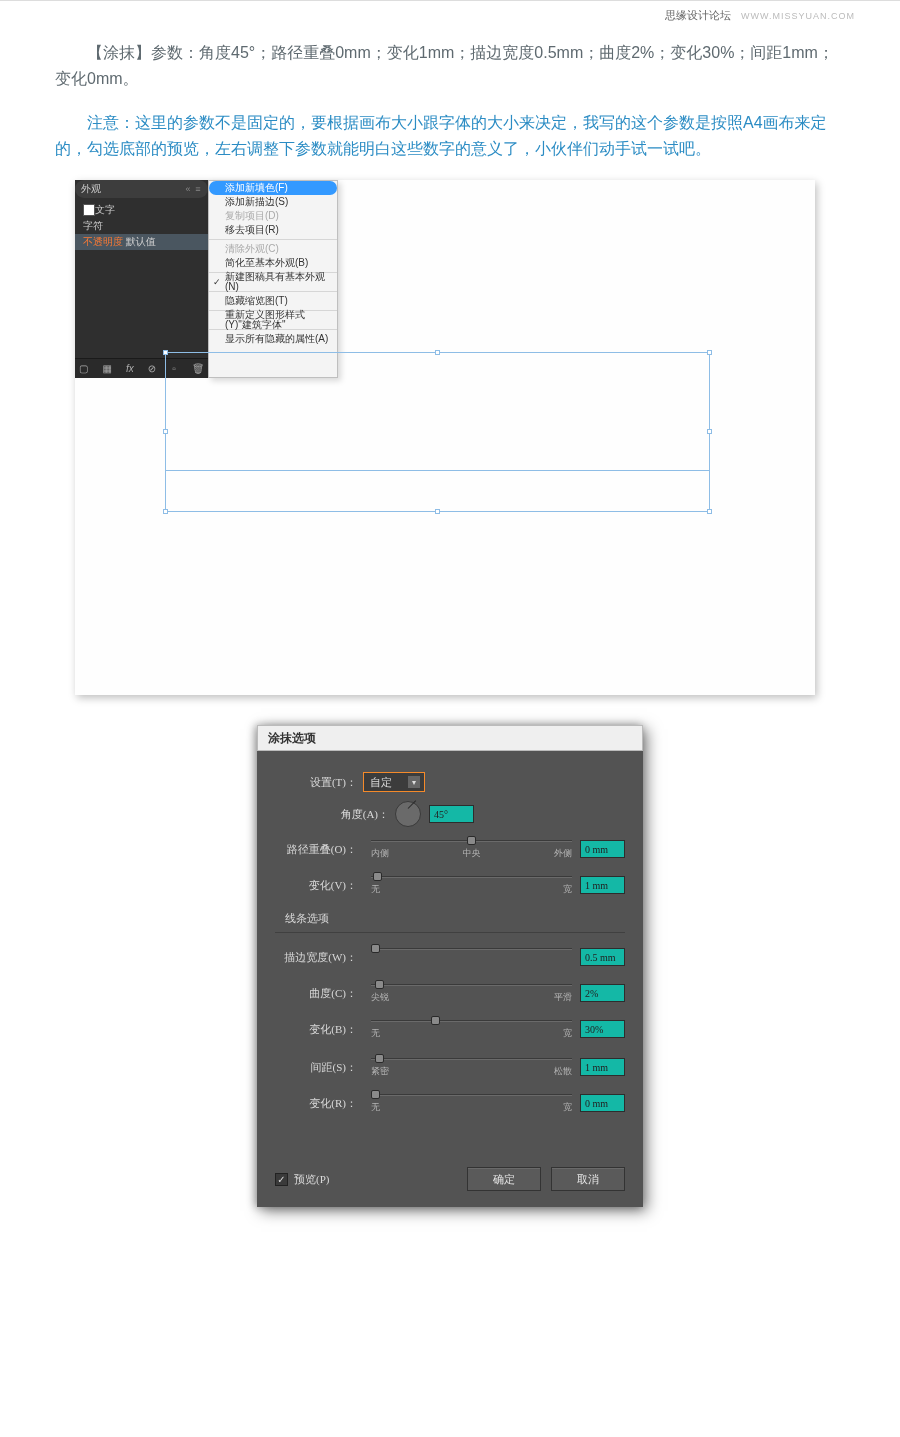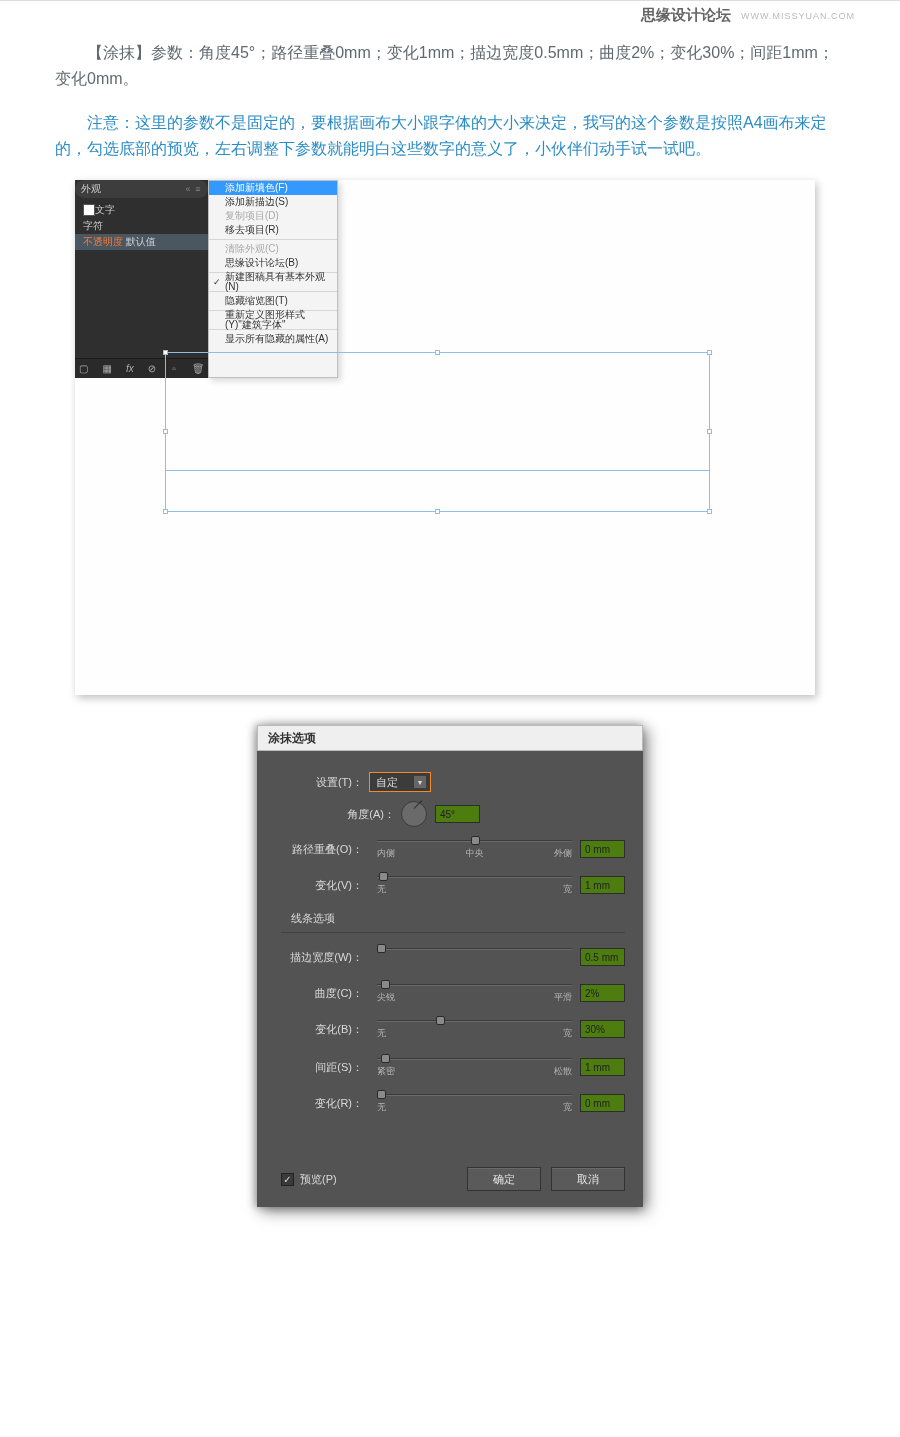--- a/index.html
+++ b/index.html
@@ -1,18 +1,18 @@
 <!DOCTYPE html>
 <html><head>
 <meta charset="utf-8">
 <style>
 * { margin: 0; padding: 0; box-sizing: border-box; }
 body { width: 900px; background: #fff; font-family: "Microsoft YaHei", sans-serif; }
 .header { height: 30px; border-top: 1px solid #ddd; display: flex; justify-content: flex-end; align-items: center; padding-right: 45px; gap: 10px; }
-.header-title { font-size: 15px; color: #666; font-weight: bold; }
+.header-title { font-size: 11px; color: #666; font-weight: normal; }
 .header-url { font-size: 9px; color: #bbb; letter-spacing: 1px; }
 .content { padding: 10px 55px 20px 55px; }
 .para { font-size: 16px; line-height: 26px; color: #5f6a70; margin-bottom: 18px; }
 .red { color: #ef3535; }
 .blue { color: #2b8cc4; }
 .indent { text-indent: 2em; display: inline-block; }
 
 .screenshot1 { width: 740px; height: 515px; margin: 0 auto 30px 20px; background: #fefefe; position: relative; box-shadow: 2px 3px 8px rgba(0,0,0,0.25); }
 
 .side-panels { position: absolute; top: 0; left: 0; display: flex; }
@@ -25,43 +25,43 @@
 .pa-row { height: 16px; display: flex; align-items: center; padding: 0 8px; }
 .pa-swatch { width: 12px; height: 12px; background: #fff; border: 1px solid #555; }
 .pa-row-sub { }
 .pa-row-sel { background: #4a5660; }
 .pa-row-sel .opacity-txt { color: #f97934; }
 .pa-footer { height: 20px; border-top: 1px solid #1a1a1a; background: #2a2a2a; display: flex; align-items: center; padding: 0 4px; gap: 14px; }
 .pa-ic { width: 12px; height: 12px; display: flex; align-items: center; justify-content: center; color: #aaa; font-size: 10px; }
 
 .context-menu { width: 130px; background: #f4f4f4; border: 1px solid #bfbfbf; font-size: 10px; color: #333; box-shadow: 3px 3px 6px rgba(0,0,0,0.15); }
 .cm-item { height: 14px; display: flex; align-items: center; padding: 0 8px 0 16px; position: relative; line-height: 1; }
-.cm-item.hl { background: #3399ff; color: #fff; }
+.cm-item.hl { background: #3399ff; color: #fff; border-radius: 7px; }
 .cm-item.disabled { color: #aaa; }
 .cm-sep { height: 1px; background: #d6d6d6; margin: 2px 0; }
 .cm-check { position: absolute; left: 4px; font-size: 9px; }
 
 .canvas-box { position: absolute; top: 172px; left: 90px; width: 545px; height: 160px; border: 1px solid #8ebde6; }
 .canvas-box::after { content: ""; position: absolute; left: 0; right: 0; bottom: 40px; height: 1px; background: #8ebde6; }
 .ch { position: absolute; width: 5px; height: 5px; border: 1px solid #8ebde6; background: #fff; }
 .ch.tl { top: -3px; left: -3px; } .ch.tm { top: -3px; left: 50%; margin-left: -3px; }
 .ch.tr { top: -3px; right: -3px; } .ch.ml { top: 50%; left: -3px; margin-top: -3px; }
 .ch.mr { top: 50%; right: -3px; margin-top: -3px; } .ch.bl { bottom: -3px; left: -3px; }
 .ch.bm { bottom: -3px; left: 50%; margin-left: -3px; } .ch.br { bottom: -3px; right: -3px; }
 
 .dialog { width: 386px; margin: 0 auto 40px auto; box-shadow: 4px 4px 14px rgba(0,0,0,0.5), -2px 0 8px rgba(0,0,0,0.3); position: relative; }
 .dialog-title { height: 26px; background: #efefef; border: 1px solid #bbb; display: flex; align-items: center; padding: 4px 10px; font-size: 12px; color: #333; font-weight: bold; }
-.dialog-body { background: #535353; padding: 20px 18px 16px 24px; }
+.dialog-body { background: #535353; padding: 20px 18px 16px 18px; font-family: Liberation Serif, serif; }
 .dlg-row { display: flex; align-items: center; margin-bottom: 8px; min-height: 22px; }
 .dlg-row .lbl { text-align: right; color: #d9d9d9; font-size: 11px; width: 88px; padding-right: 6px; }
 .dlg-select { width: 62px; height: 20px; background: #3c3c3c; border: 1px solid #f58a2a; color: #ddd; font-size: 11px; display: flex; align-items: center; justify-content: space-between; padding: 0 4px 0 6px; }
 .dlg-select .arr { width: 12px; height: 12px; background: #666; display: flex; align-items: center; justify-content: center; font-size: 8px; }
 .angle-knob { width: 26px; height: 26px; border-radius: 50%; background: #6a6a6a; border: 1px solid #3a3a3a; position: relative; margin-right: 8px; }
 .angle-knob::after { content: ""; position: absolute; width: 11px; height: 1px; background: #2a2a2a; top: 6px; left: 12px; transform: rotate(-45deg); transform-origin: left; }
-.dlg-input { width: 45px; height: 18px; background: #4d7c0f; border: 1px solid #2d2d2d; font-size: 10px; color: #222; padding: 0 4px; display: flex; align-items: center; }
+.dlg-input { width: 45px; height: 18px; background: #14b8a6; border: 1px solid #2d2d2d; font-size: 10px; color: #222; padding: 0 4px; display: flex; align-items: center; }
 .slider-wrap { flex: 1; position: relative; height: 28px; margin: 0 8px; }
 .slider-track { position: absolute; top: 5px; left: 0; right: 0; height: 2px; background: #3a3a3a; border-bottom: 1px solid #6a6a6a; }
 .slider-thumb { position: absolute; top: 1px; width: 9px; height: 9px; background: #8a8a8a; border: 1px solid #2a2a2a; border-radius: 2px; }
 .slider-labels { position: absolute; top: 12px; left: 0; right: 0; display: flex; justify-content: space-between; font-size: 9px; color: #b5b5b5; }
 .slider-labels .mid { position: absolute; left: 50%; transform: translateX(-50%); }
 .sec-title { color: #d9d9d9; font-size: 11px; margin: 12px 0 6px 10px; }
 .sec-div { height: 1px; background: #404040; margin: 4px 0 10px 0; }
 .dlg-footer { display: flex; align-items: center; justify-content: space-between; margin-top: 30px; padding-top: 20px; }
 .chk-wrap { display: flex; align-items: center; gap: 6px; color: #d9d9d9; font-size: 11px; }
 .chk { width: 13px; height: 13px; background: #3a3a3a; border: 1px solid #222; display: flex; align-items: center; justify-content: center; font-size: 10px; color: #d9d9d9; }
@@ -129,21 +129,21 @@
             <span>复制项目(D)</span>
           </div>
         <div class="cm-item">
             <span>移去项目(R)</span>
           </div>
         <div class="cm-sep"></div>
         <div class="cm-item disabled">
             <span>清除外观(C)</span>
           </div>
         <div class="cm-item">
-            <span>思缘设计论坛(B)</span>
+            <span>简化至基本外观(B)</span>
           </div>
         <div class="cm-sep"></div>
         <div class="cm-item">
             <span class="cm-check">✓</span>
             <span>新建图稿具有基本外观(N)</span>
           </div>
         <div class="cm-sep"></div>
         <div class="cm-item">
             <span>隐藏缩览图(T)</span>
           </div>

